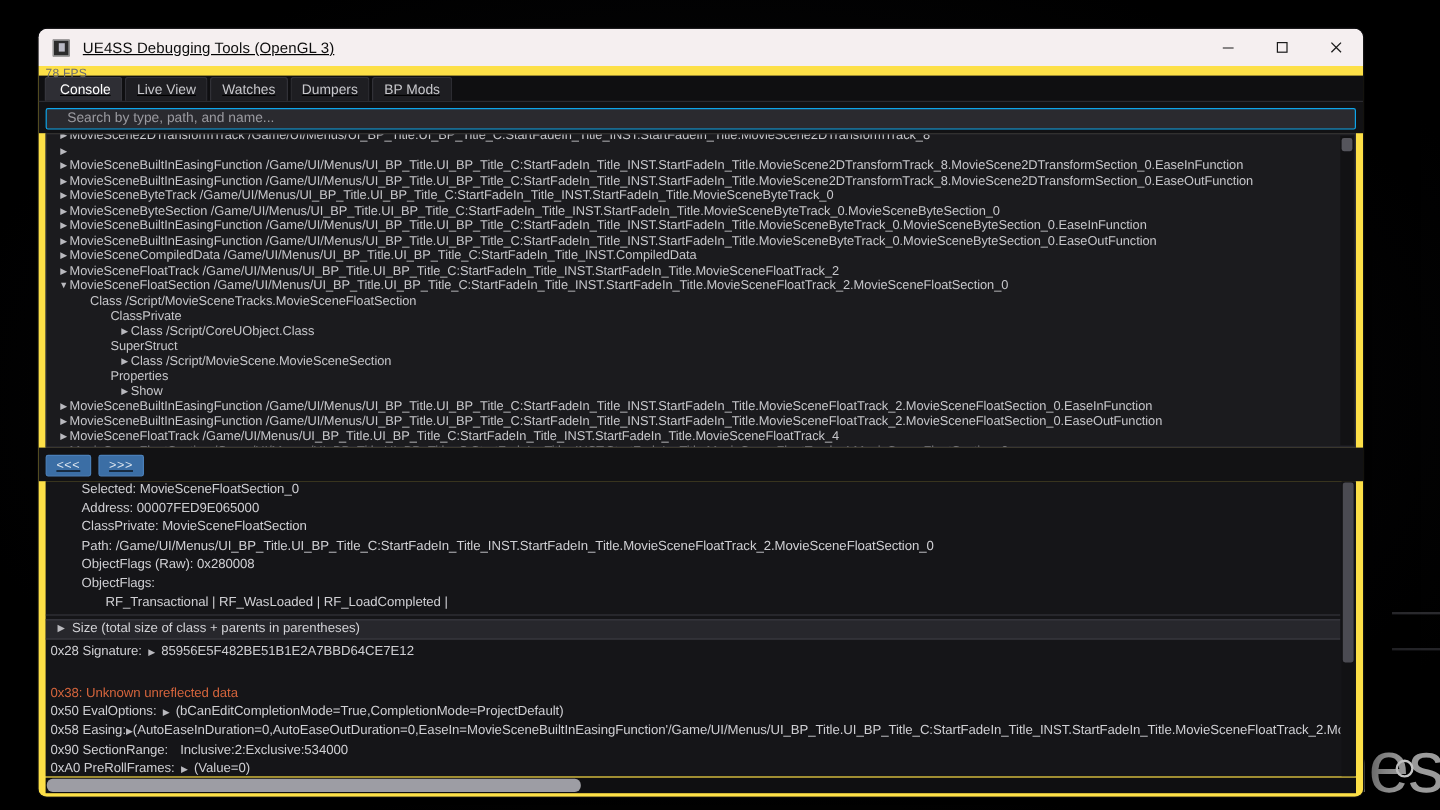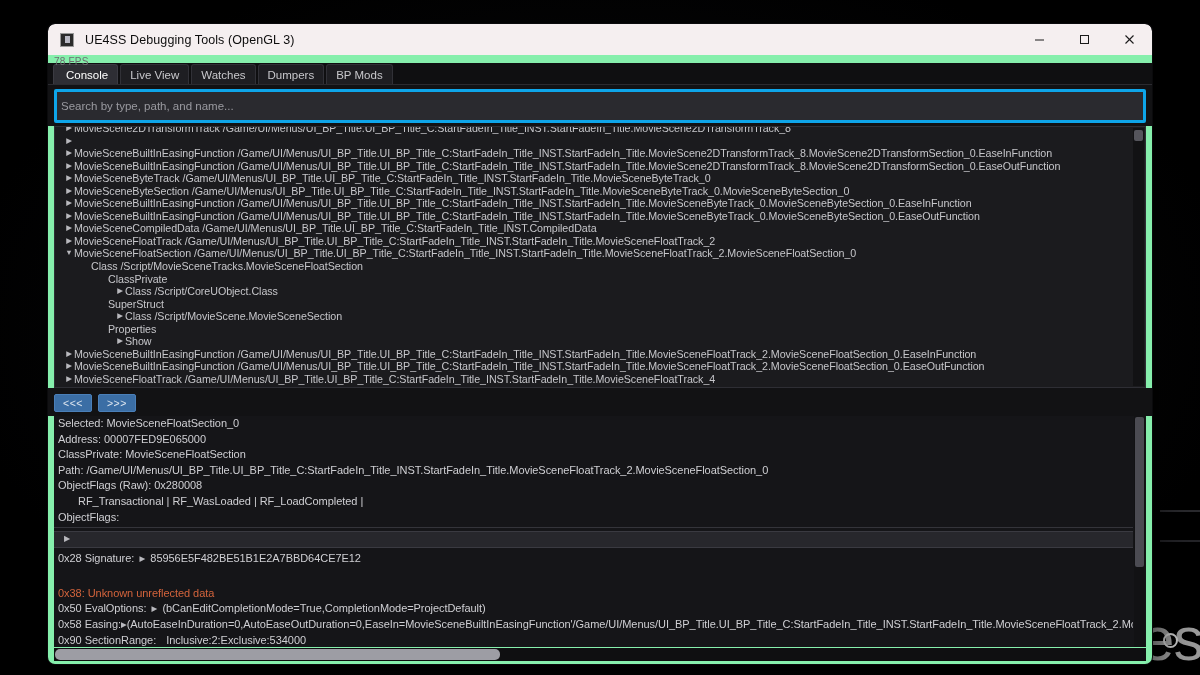--- a/index.html
+++ b/index.html
@@ -48,28 +48,29 @@
     width: 15px; height: 15px;
     border: 2px solid #c9c9c9;
     border-radius: 50%;
     vertical-align: 12px;
     margin-left: -40px;
   }
 
   
   .window {
     position: absolute;
-    left: 48px; top: 24px;
+    left: 32px; top: 24px;
     width: 1104px; height: 640px;
     background: #141417;
     border-radius: 7px;
     box-shadow: 0 0 0 1px #0a0a0c, 0 10px 40px rgba(0,0,0,.9);
     overflow: hidden;
     display: flex;
     flex-direction: column;
+    text-decoration: underline;
   }
 
   
   .titlebar {
     height: 31px;
     background: #f5eff0;
     display: flex;
     align-items: center;
     flex: 0 0 auto;
     border-radius: 7px 7px 0 0;
@@ -97,21 +98,21 @@
     display: flex; align-items: center; justify-content: center;
     color: #1a1a1a;
     font-size: 13px;
     line-height: 1;
   }
   .tb-btn svg { display:block; }
 
   
   .appbody {
     flex: 1 1 auto;
-    background: #86efac;
+    background: #fde047;
     position: relative;
     display: flex;
     flex-direction: column;
     padding: 0;
     overflow: hidden;
     justify-content: flex-end;
   }
 
   
   .fps {
@@ -157,28 +158,28 @@
   }
 
   
   .searchrow {
     flex: 0 0 auto;
     padding: 4px 6px 3px 6px;
     background: #121214;
   }
   .searchbox {
     width: 100%;
-    height: 34px;
+    height: 18px;
     background: #2a2a2f;
-    border: 3px solid #0ea5e9;
+    border: 1px solid #0ea5e9;
     border-radius: 2px;
     color: #d4d4d8;
     font-size: 11.5px;
     font-family: "Liberation Sans", sans-serif;
-    padding: 0 4px;
+    padding: 0 17px;
     outline: none;
   }
   .searchbox::placeholder { color: #9a9aa0; }
 
   
   .treepanel {
     position: relative;
     flex: 0 0 262px;
     margin: 0 6px;
     background: #1b1b1e;
@@ -268,20 +269,21 @@
     overflow: hidden;
   }
   .drow {
     height: 15.6px;
     line-height: 15.6px;
     font-size: 11px;
     color: #cfcfd3;
     white-space: nowrap;
     padding-left: 4px;
     letter-spacing: -.05px;
+    margin-left: 26px;
   }
   .drow.indent { padding-left: 24px; }
   .dsep {
     height: 1px;
     background: #34343a;
     margin: 2px 0 2px 0;
   }
   .sizebar {
     height: 17px;
     line-height: 17px;
@@ -536,26 +538,27 @@
       </div>
 
       <div class="details">
         <div class="detclip">
           <div id="detaillines">
               <div class="drow">Selected: MovieSceneFloatSection_0</div>
               <div class="drow">Address: 00007FED9E065000</div>
               <div class="drow">ClassPrivate: MovieSceneFloatSection</div>
               <div class="drow">Path: /Game/UI/Menus/UI_BP_Title.UI_BP_Title_C:StartFadeIn_Title_INST.StartFadeIn_Title.MovieSceneFloatTrack_2.MovieSceneFloatSection_0</div>
               <div class="drow">ObjectFlags (Raw): 0x280008</div>
+              <div class="drow">ObjectFlags:</div>
               <div class="drow indent">RF_Transactional | RF_WasLoaded | RF_LoadCompleted |</div>
-              <div class="drow">ObjectFlags:</div>
             </div>
           <div class="dsep"></div>
           <div class="sizebar">
             <span class="tri">▶</span>
+            <span>Size (total size of class + parents in parentheses)</span>
           </div>
           <div id="propertylines">
               <div class="prow">
                 <span class="pkey">0x28 Signature:</span>
                 <span class="ptri">▶</span>
                 <span class="pval">85956E5F482BE51B1E2A7BBD64CE7E12</span>
               </div>
               <div class="prow warn">
                 <span class="pkey">0x38: Unknown unreflected data</span>
               </div>

